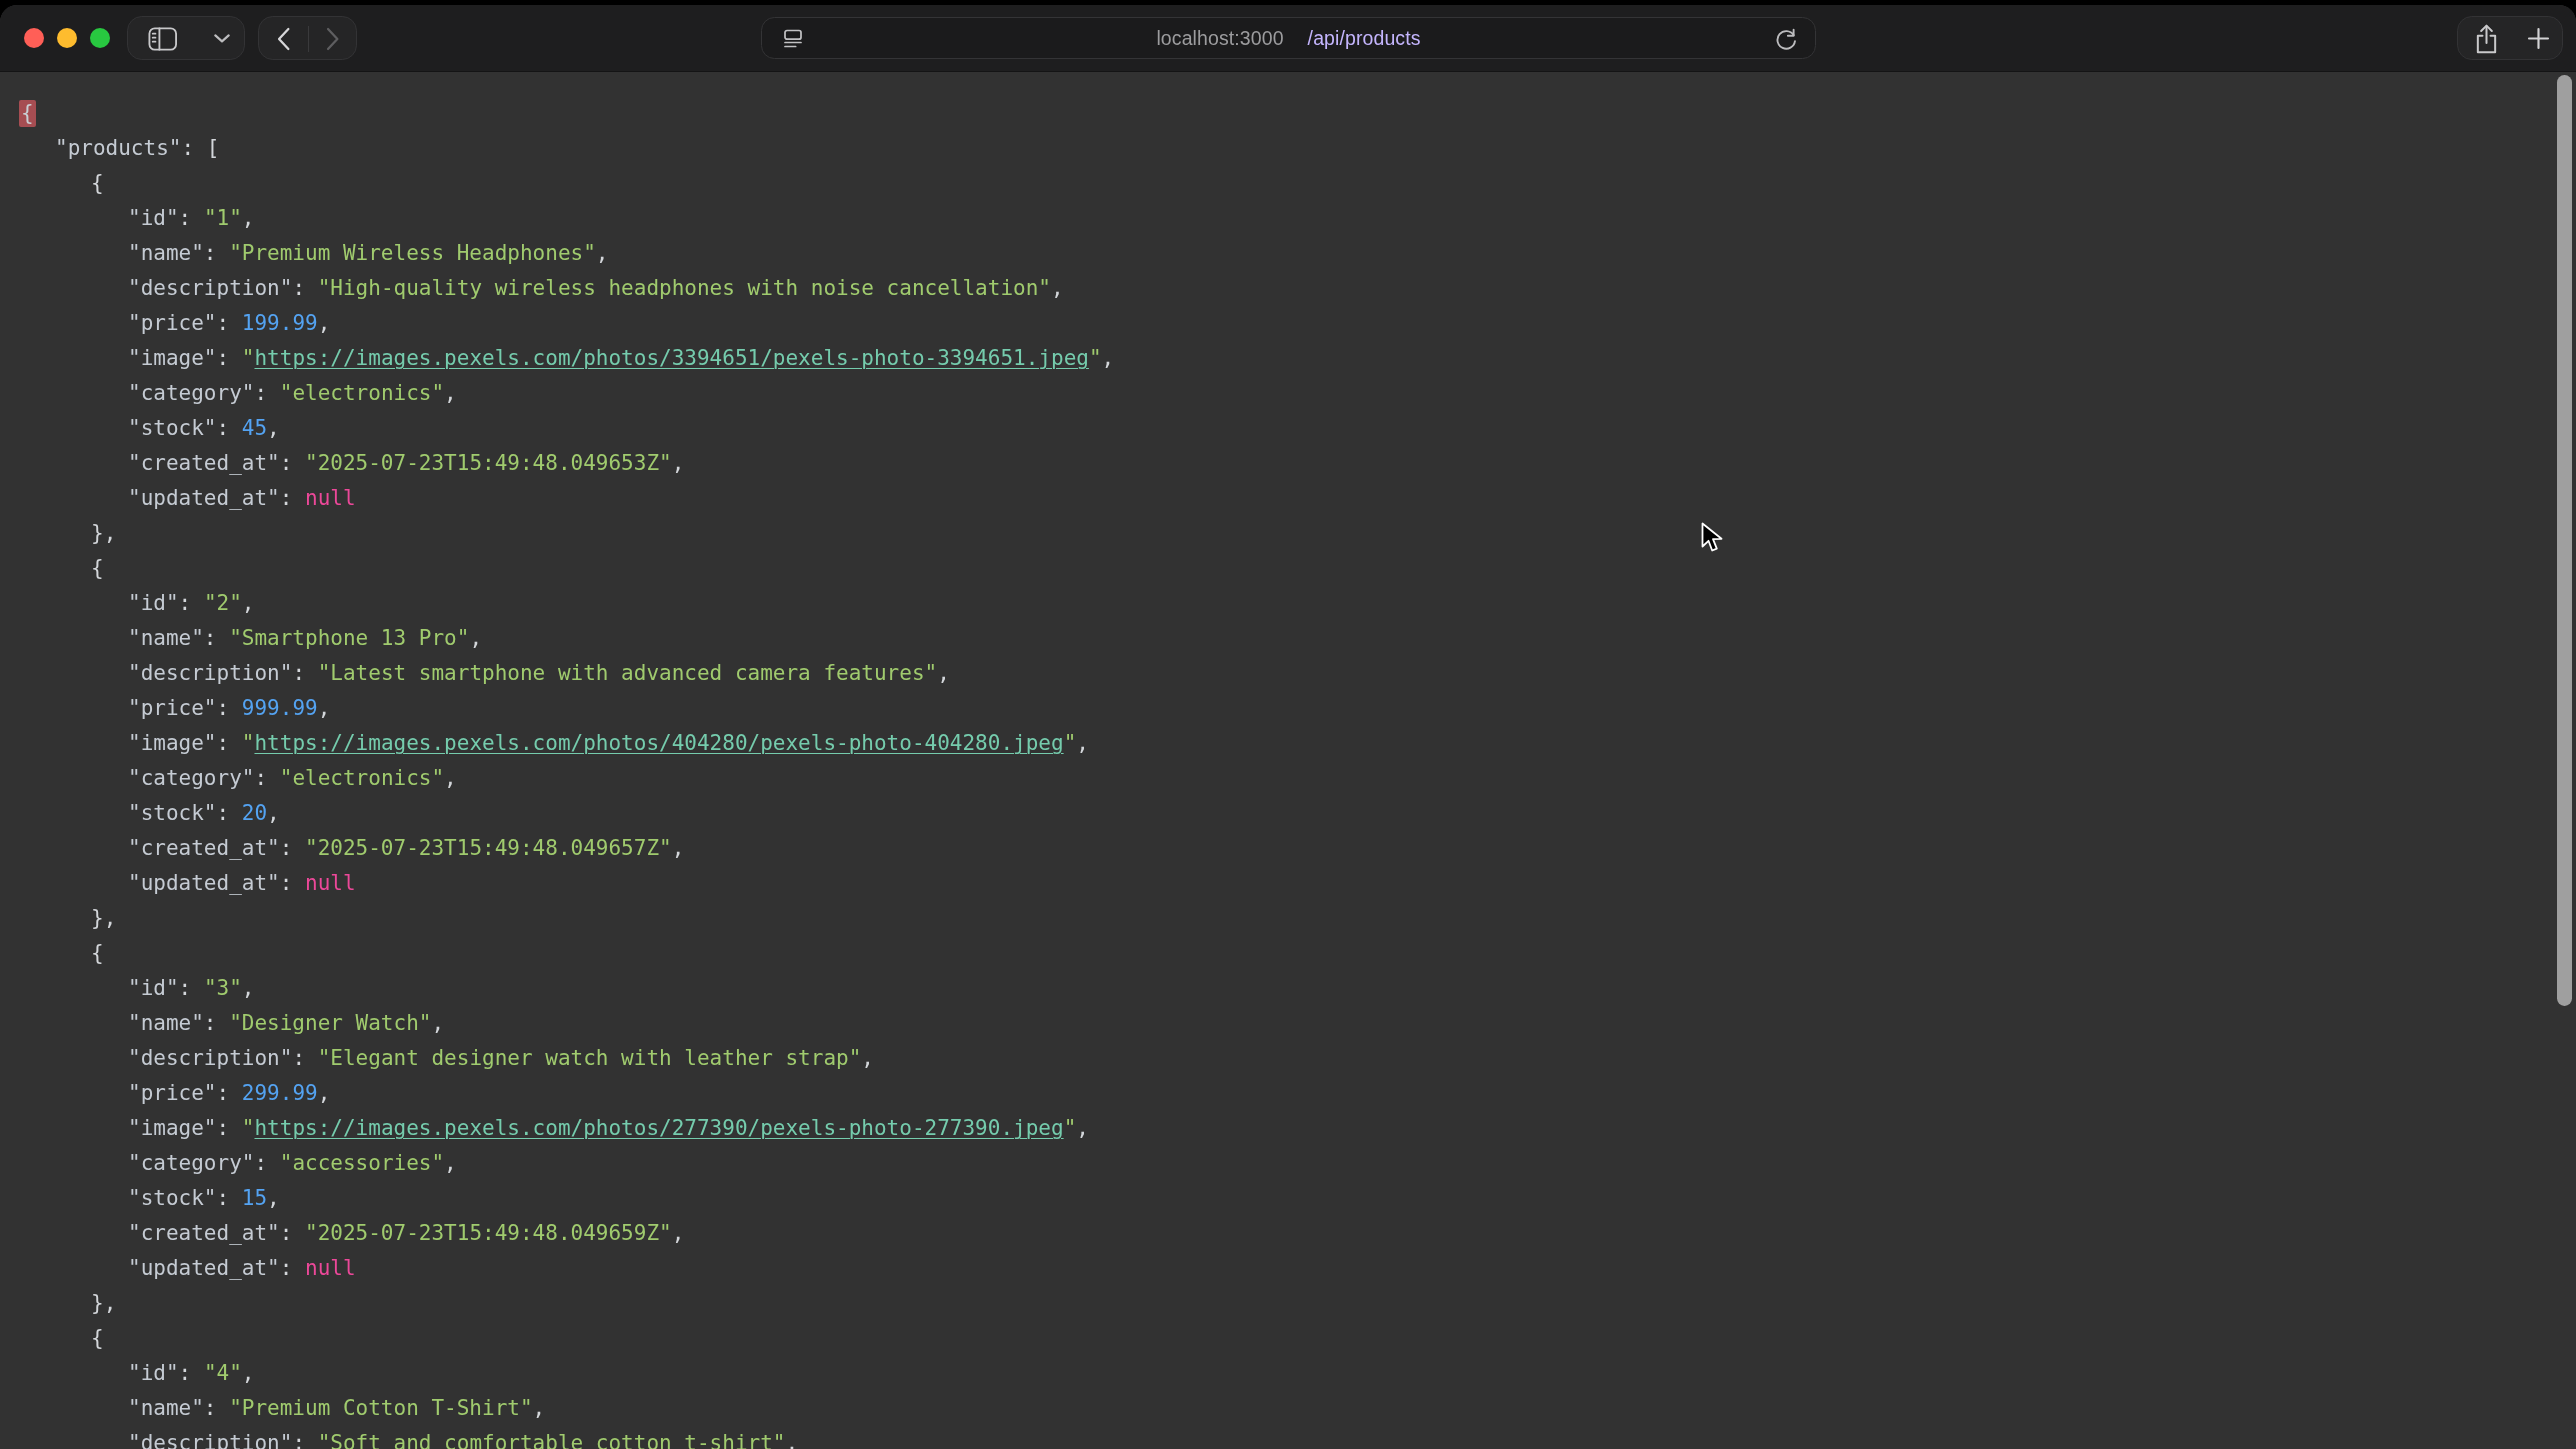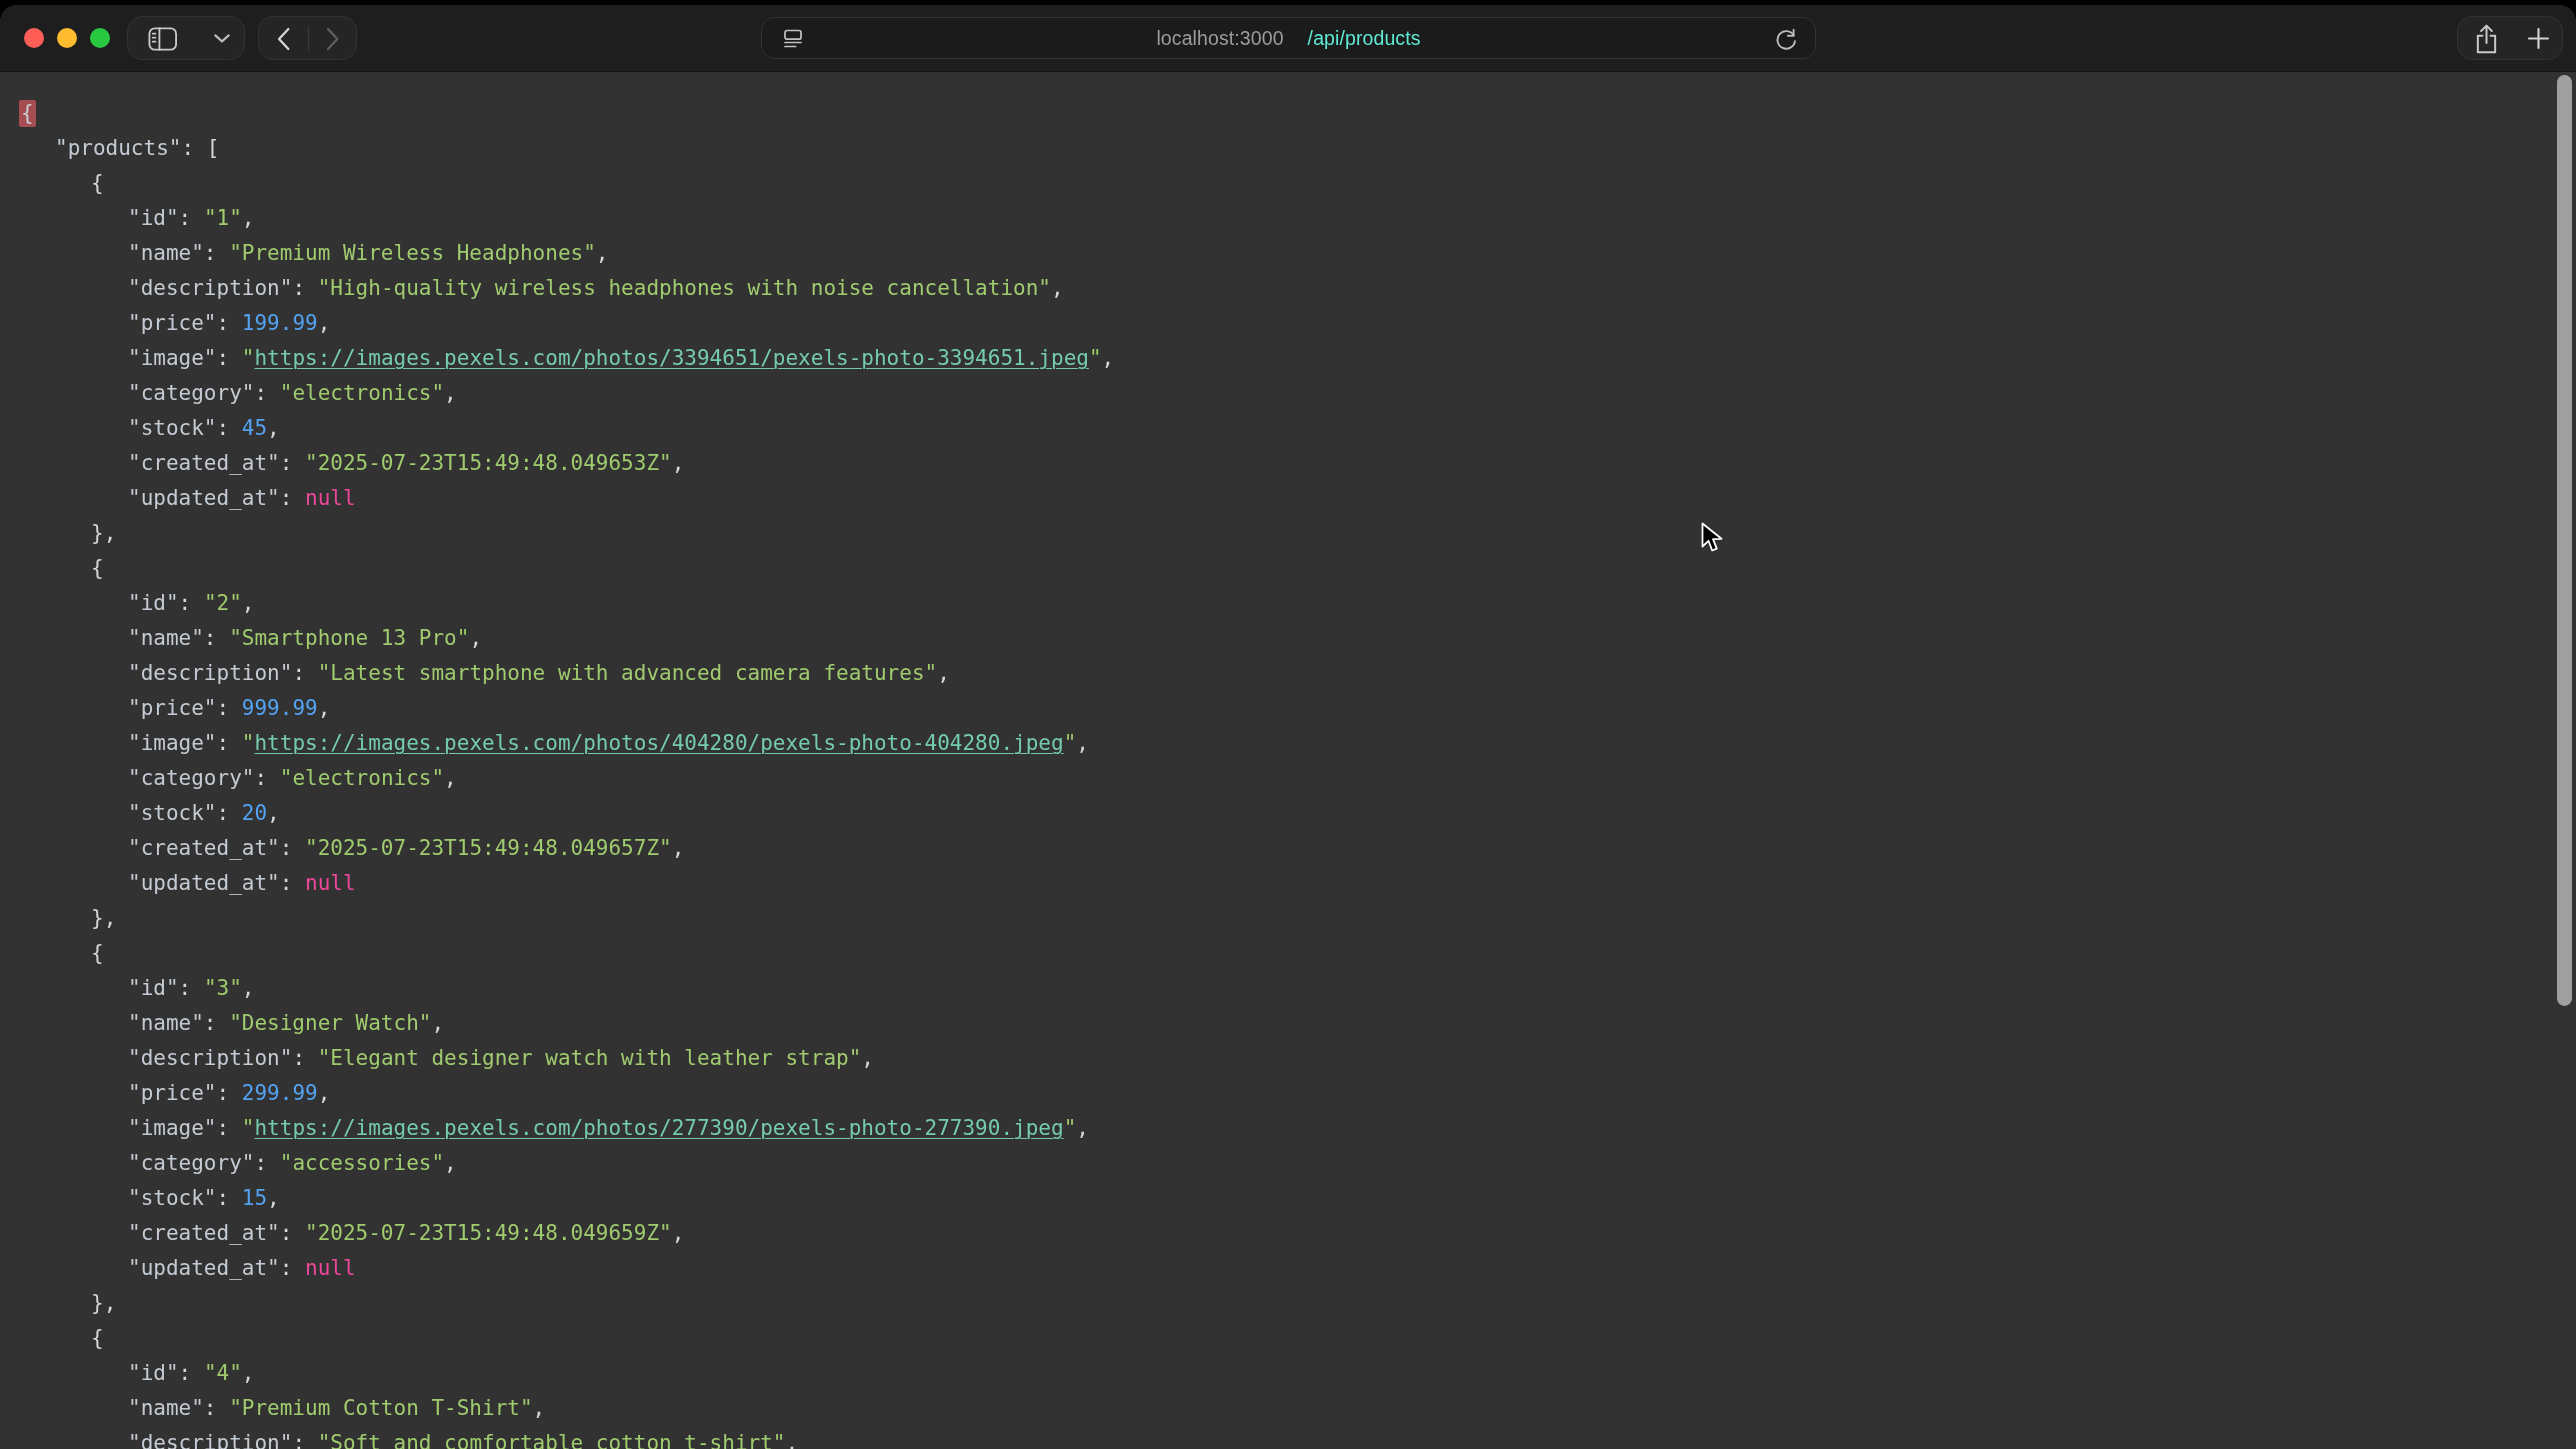--- a/index.html
+++ b/index.html
@@ -27,21 +27,21 @@
   .urlfield{
     position:absolute;left:761px;top:12px;width:1055px;height:42px;
     background:#1b1b1c;border:1px solid #343436;border-radius:13.4px;box-sizing:border-box;
   }
   .urltext{
     position:absolute;left:0;top:0;width:100%;height:100%;
     display:flex;align-items:center;justify-content:center;
     font-size:19.5px;letter-spacing:0.1px;text-align:center;
   }
   .url-host{color:#9c9c9e;}
-  .url-path{color:#5eead4;margin-left:24px;}
+  .url-path{color:#c4b5fd;margin-left:24px;}
   
   .content{
     position:absolute;top:67px;left:0;right:0;bottom:0;
     padding:24px 0 0 19px;
     font-family:"DejaVu Sans Mono","Liberation Mono",monospace;
     font-size:21px;line-height:35px;white-space:pre;
   }
   .code-line{height:35px;}
   .tk-key{color:#c5cbd3;}
   .tk-p{color:#d3d6da;}

